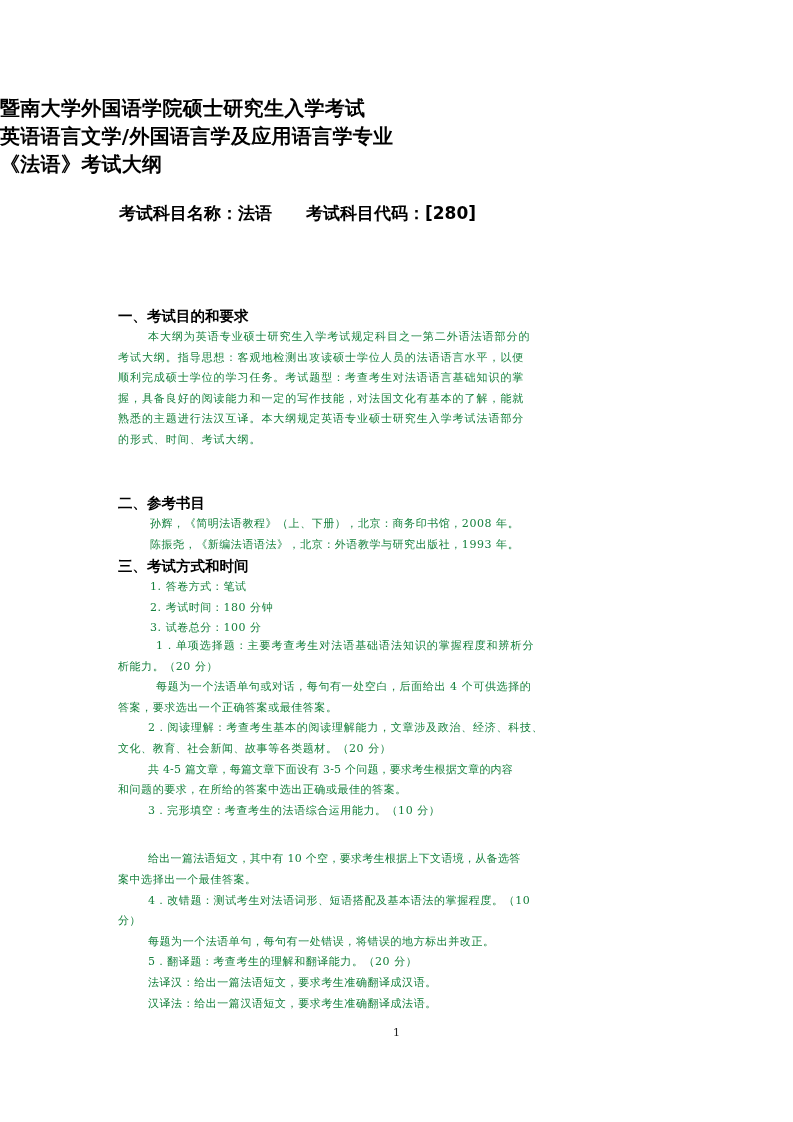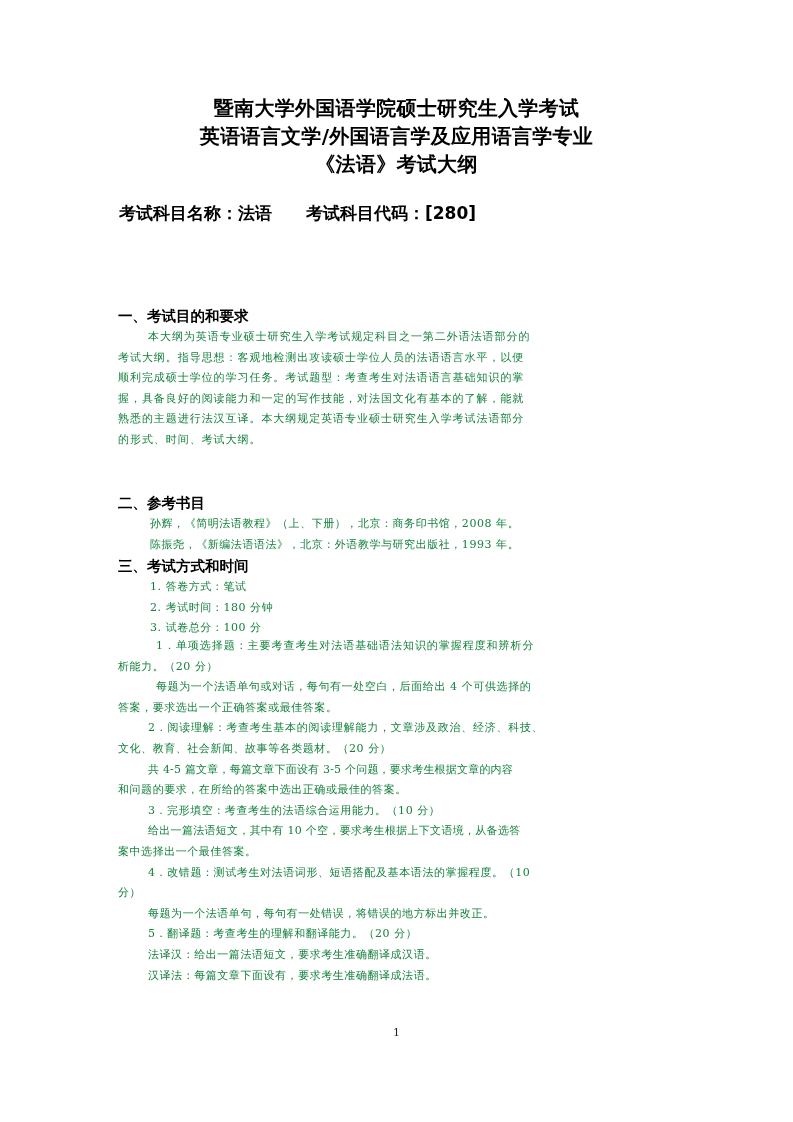--- a/index.html
+++ b/index.html
@@ -1,19 +1,19 @@
 <!DOCTYPE html>
 <html><head>
   <meta charset="utf-8">
   <style>
     html, body { margin: 0; padding: 0; background: #ffffff; }
     body { width: 793px; height: 1122px; position: relative; overflow: hidden;
            font-family: "DejaVu Serif", "Liberation Serif", serif; color: #111; }
     .page { position: absolute; left: 0; top: 0; width: 793px; height: 1122px; background: #fff; }
-    .title-block { position: absolute; top: 94px; left: 0; width: 793px; text-align: center; }
+    .title-block { position: absolute; top: 94px; left: 0; width: 793px; }
     .title-line { font-family: "DejaVu Sans", "Liberation Sans", sans-serif; font-weight: bold;
                   font-size: 20px; line-height: 28px; height: 28px; color: #000; letter-spacing: 0.3px; }
     .meta { position: absolute; top: 203px; left: 119px; font-family: "DejaVu Sans", "Liberation Sans", sans-serif;
             font-weight: bold; font-size: 17px; line-height: 20px; color: #000; white-space: pre; }
     .meta span.gap { display: inline-block; width: 34px; }
     .sec { position: absolute; left: 118px; width: 560px; }
     .sec-head { font-family: "DejaVu Sans", "Liberation Sans", sans-serif; font-weight: bold;
                 font-size: 14.5px; line-height: 21px; height: 21px; color: #000; margin-top: 44px; }
     .line { font-size: 11px; line-height: 20.6px; height: 20.6px; white-space: nowrap; color: #15803d; letter-spacing: 0.55px; }
     .line.justify { letter-spacing: 0.95px; }
@@ -62,24 +62,24 @@
   <div class="sec" style="top:636px;">
     <div class="line justify ind3">1．单项选择题：主要考查考生对法语基础语法知识的掌握程度和辨析分</div>
     <div class="line">析能力。（20 分）</div>
     <div class="line justify ind3" style="letter-spacing:0.6px;">每题为一个法语单句或对话，每句有一处空白，后面给出 4 个可供选择的</div>
     <div class="line">答案，要求选出一个正确答案或最佳答案。</div>
     <div class="line justify ind2" style="letter-spacing:0.75px;">2．阅读理解：考查考生基本的阅读理解能力，文章涉及政治、经济、科技、</div>
     <div class="line">文化、教育、社会新闻、故事等各类题材。（20 分）</div>
     <div class="line ind2" style="letter-spacing:0.2px;">共 4-5 篇文章，每篇文章下面设有 3-5 个问题，要求考生根据文章的内容</div>
     <div class="line">和问题的要求，在所给的答案中选出正确或最佳的答案。</div>
     <div class="line ind2">3．完形填空：考查考生的法语综合运用能力。（10 分）</div>
-    <div class="line ind2" style="letter-spacing:0.3px;">给出一篇法语短文，其中有 10 个空，要求考生根据上下文语境，从备选答</div>
+    <div class="line ind2" style="letter-spacing:0.3px;margin-top:28px;">给出一篇法语短文，其中有 10 个空，要求考生根据上下文语境，从备选答</div>
     <div class="line">案中选择出一个最佳答案。</div>
     <div class="line ind2" style="letter-spacing:0.6px;">4．改错题：测试考生对法语词形、短语搭配及基本语法的掌握程度。（10</div>
     <div class="line">分）</div>
     <div class="line ind2">每题为一个法语单句，每句有一处错误，将错误的地方标出并改正。</div>
     <div class="line ind2">5．翻译题：考查考生的理解和翻译能力。（20 分）</div>
     <div class="line ind2">法译汉：给出一篇法语短文，要求考生准确翻译成汉语。</div>
-    <div class="line ind2">汉译法：每篇文章下面设有，要求考生准确翻译成法语。</div>
+    <div class="line ind2">汉译法：给出一篇汉语短文，要求考生准确翻译成法语。</div>
   </div>
 
   <div class="page-num">1</div>
 </div>
 
 </body></html>

